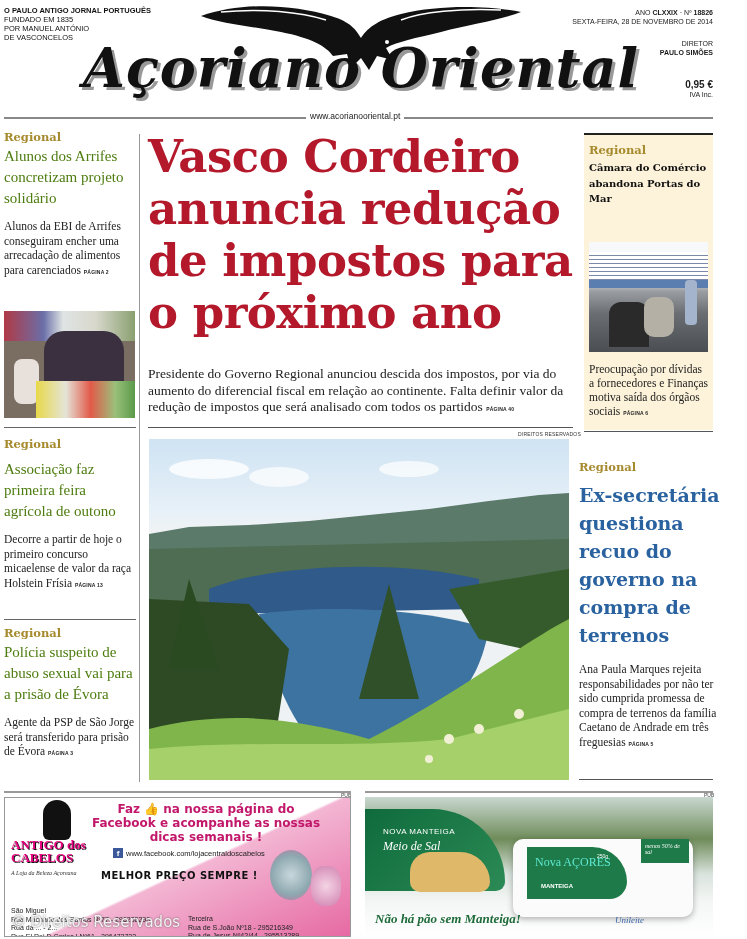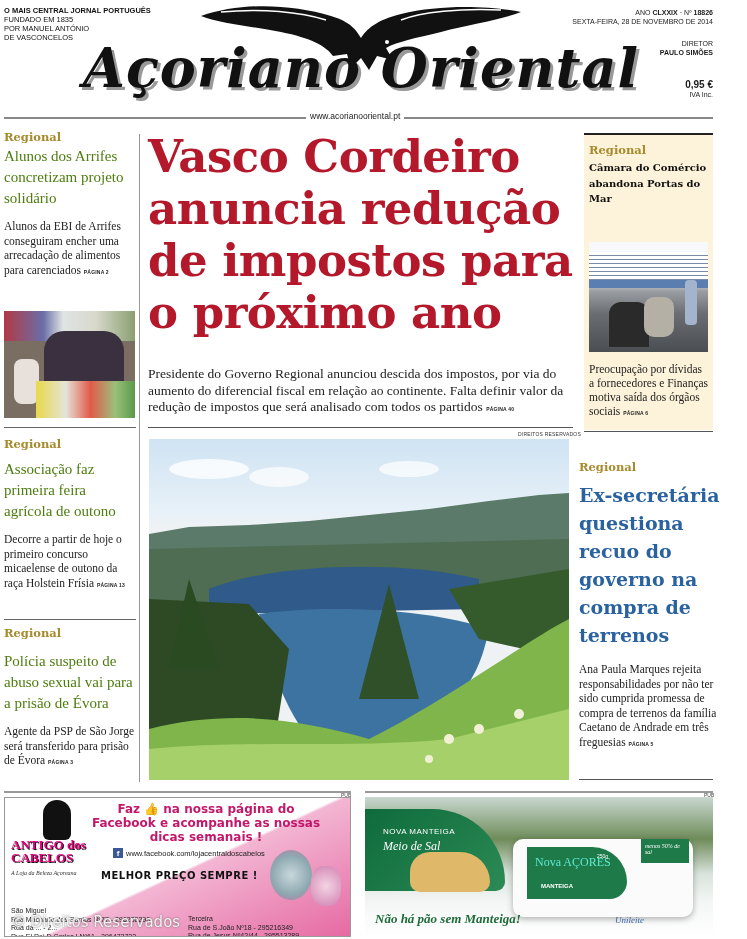--- a/index.html
+++ b/index.html
@@ -54,21 +54,21 @@
   .pub { font-family: "Liberation Sans", sans-serif; font-size: 5px; color: #444; }
   .ad1 { left: 4px; top: 797px; width: 347px; height: 140px; border: 1px solid #999; overflow: hidden;
          background: linear-gradient(155deg, #fff 0%, #fff 52%, #f3b6d3 53%, #e66aa3 100%); }
   .ad2 { left: 365px; top: 797px; width: 348px; height: 140px; overflow: hidden;
          background: linear-gradient(180deg, #c9d8d0 0%, #6f8c5a 30%, #d9e3dd 55%, #f4f6f5 75%, #fff 100%); }
 </style>
 </head>
 <body>
 
 <div class="abs mast-left">
-  <div class="b">O MAIS CENTRAL JORNAL PORTUGUÊS</div>
+  <div class="b">O PAULO ANTIGO JORNAL PORTUGUÊS</div>
   <div>FUNDADO EM 1835</div>
   <div>POR MANUEL ANTÓNIO</div>
   <div>DE VASCONCELOS</div>
 </div>
 
 <div class="abs logo">
   <svg class="eagle" viewBox="0 0 320 70">
     <path d="M0 14 C40 0 90 2 130 14 C150 20 155 28 160 36 C165 28 175 18 200 12 C240 2 290 4 320 10 C300 18 270 22 240 30 C215 36 195 40 185 46 L192 58 L176 54 L168 68 L160 56 L150 66 L146 52 L132 54 C125 44 110 36 80 30 C50 24 20 22 0 14 Z" fill="#111"></path>
     <path d="M20 10 C60 6 100 10 125 18" stroke="#fff" stroke-width="1.5" fill="none"></path>
     <path d="M300 8 C260 6 220 10 200 18" stroke="#fff" stroke-width="1.5" fill="none"></path>
@@ -110,27 +110,27 @@
   <div style="position:absolute;left:0;top:0;width:131px;height:30px;background:linear-gradient(90deg,#b13a46 0%,#6a6ea8 30%,#dfe4e4 45%,#d8d8cc 70%,#8aa070 100%)"></div>
   <div style="position:absolute;left:40px;top:20px;width:80px;height:50px;background:#3a3040;border-radius:20px 20px 0 0"></div>
   <div style="position:absolute;left:10px;top:48px;width:25px;height:45px;background:#e8e0da;border-radius:8px"></div>
   <div style="position:absolute;left:32px;top:70px;width:99px;height:37px;background:linear-gradient(90deg,#e8d84a 0%,#e4e4d8 30%,#e25a4a 55%,#9ac07a 80%,#5a9a4a 100%)"></div>
 </div>
 <div class="abs rule" style="left:4px;top:427px;width:132px"></div>
 
 <div class="abs lcol" style="top:437px">
   <div class="tag">Regional</div>
   <div class="lh" style="margin-top:8px">Associação faz primeira feira agrícola de outono</div>
-  <div class="lp" style="margin-top:10px"><span>Decorre a partir de hoje o primeiro concurso micaelense de outono da raça Holstein Frísia</span> <span class="pg">PÁGINA 13</span></div>
+  <div class="lp" style="margin-top:10px"><span>Decorre a partir de hoje o primeiro concurso micaelense de valor da raça Holstein Frísia</span> <span class="pg">PÁGINA 13</span></div>
 </div>
 <div class="abs rule" style="left:4px;top:619px;width:132px"></div>
 
 <div class="abs lcol" style="top:626px">
   <div class="tag">Regional</div>
-  <div class="lh" style="margin-top:11px">Polícia suspeito de abuso sexual vai para a prisão de Évora</div>
+  <div class="lh" style="margin-top:2px">Polícia suspeito de abuso sexual vai para a prisão de Évora</div>
   <div class="lp" style="margin-top:10px"><span>Agente da PSP de São Jorge será transferido para prisão de Évora</span> <span class="pg">PÁGINA 3</span></div>
 </div>
 
 <div class="abs vline"></div>
 
 <div class="abs main-h">Vasco Cordeiro anuncia redução de impostos para o próximo ano</div>
 <div class="abs main-lead"><span>Presidente do Governo Regional anunciou descida dos impostos, por via do aumento do diferencial fiscal em relação ao continente. Falta definir valor da redução de impostos que será analisado com todos os partidos</span> <span class="pg">PÁGINA 40</span></div>
 <div class="abs rule" style="left:148px;top:427px;width:425px;background:#555"></div>
 <div class="abs credit" style="left:518px;top:431px">DIREITOS RESERVADOS</div>
 

